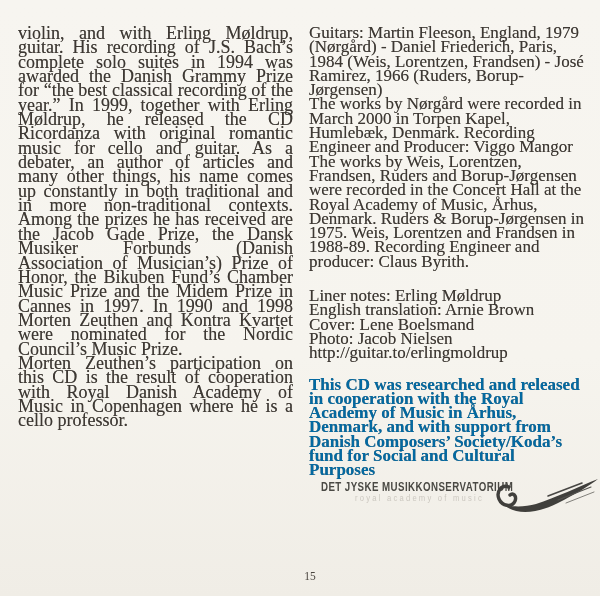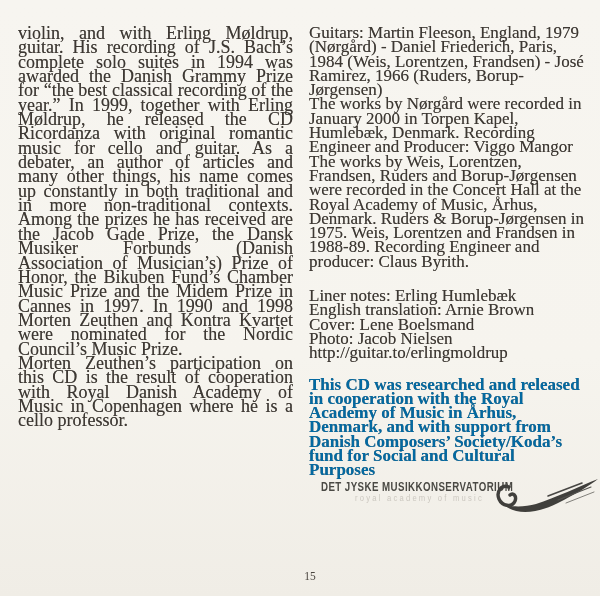--- a/index.html
+++ b/index.html
@@ -53,25 +53,25 @@
 
 <div class="page">
 
   <div class="col-left">
     <p>violin, and with Erling Møldrup, guitar.  His recording of J.S. Bach’s complete solo suites in 1994 was awarded the Danish Grammy Prize for “the best classical recording of the year.”  In 1999, together with Erling Møldrup, he released the CD Ricordanza with original romantic music for cello and guitar.  As a debater, an author of articles and many other things, his name comes up constantly in both traditional and in more non-traditional contexts.  Among the prizes he has received are the Jacob Gade Prize, the Dansk Musiker Forbunds (Danish Association of Musician’s) Prize of Honor, the Bikuben Fund’s Chamber Music Prize and the Midem Prize in Cannes in 1997.  In 1990 and 1998 Morten Zeuthen and Kontra Kvartet were nominated for the Nordic Council’s Music Prize.</p>
     <p>Morten Zeuthen’s participation on this CD is the result of cooperation with Royal Danish Academy of Music in Copenhagen where he is a cello professor.</p>
   </div>
 
   <div class="col-right">
     <div class="rec-block">Guitars: Martin Fleeson, England, 1979 (Nørgård) - Daniel Friederich, Paris, 1984 (Weis, Lorentzen, Frandsen) - José Ramirez, 1966 (Ruders, Borup-Jørgensen)</div>
-    <div class="rec-block">The works by Nørgård were recorded in January 2000 in Torpen Kapel, Humlebæk, Denmark. Recording Engineer and Producer: Viggo Mangor</div>
+    <div class="rec-block">The works by Nørgård were recorded in March 2000 in Torpen Kapel, Humlebæk, Denmark. Recording Engineer and Producer: Viggo Mangor</div>
     <div class="rec-block">The works by Weis, Lorentzen, Frandsen, Ruders and Borup-Jørgensen were recorded in the Concert Hall at the Royal Academy of Music, Århus, Denmark. Ruders &amp; Borup-Jørgensen in 1975. Weis, Lorentzen and Frandsen  in 1988-89. Recording Engineer and producer: Claus Byrith.</div>
 
     <div class="credits">
-      <div>Liner notes: Erling Humlebæk</div>
+      <div>Liner notes: Erling Møldrup</div>
       <div>English translation: Arnie Brown</div>
       <div>Cover: Lene Boelsmand</div>
       <div>Photo: Jacob Nielsen</div>
       <div>http://guitar.to/erlingmoldrup</div>
     </div>
 
     <div class="ack">This CD was researched and released in cooperation with the Royal Academy of Music in Århus, Denmark, and with support from Danish Composers’ Society/Koda’s fund for Social and Cultural Purposes</div>
   </div>
 
   <div class="logo">

